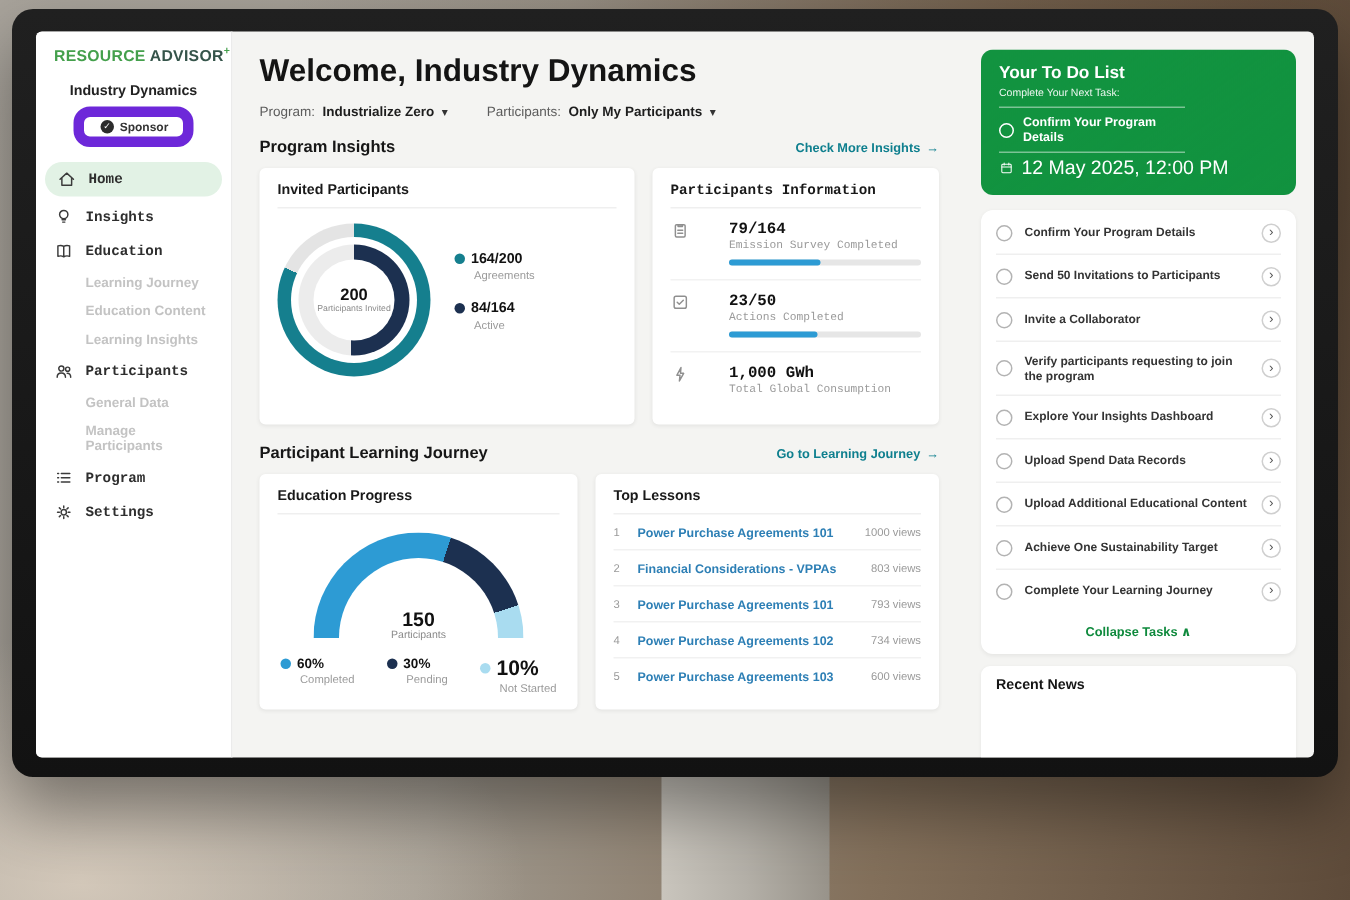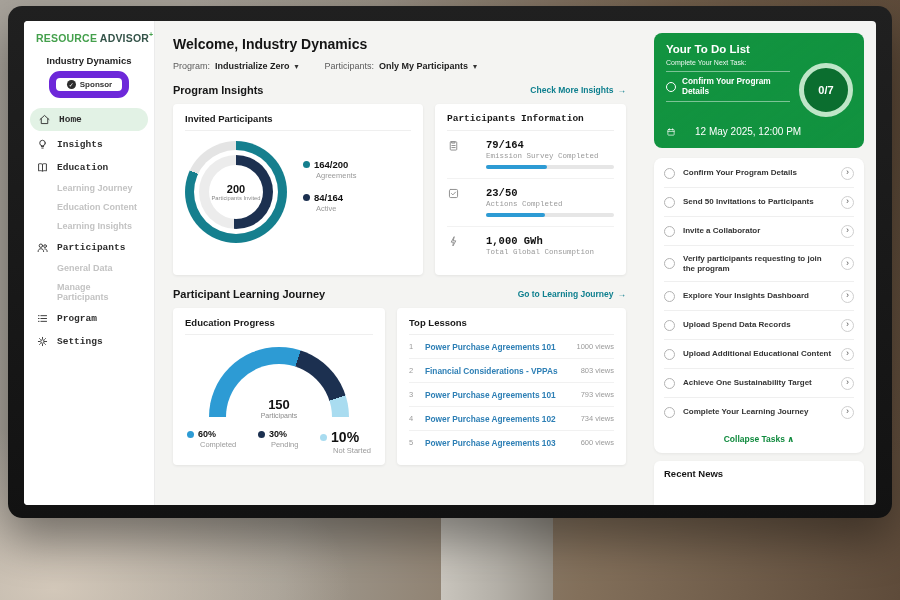--- a/index.html
+++ b/index.html
@@ -32,21 +32,21 @@
   .nav { margin-top:10px; }
   .nav-item { display:flex; align-items:center; gap:8px; padding:5px 12px; font-size:9.5px; font-weight:bold;
     color:#2e2e2e; cursor:pointer;font-family:Liberation Mono, monospace; }
   .nav-item.active { background:#e2f2e5; border-radius:14px; margin:0 6px 2px; padding:5px 8px; }
   .nav-sub { padding:4.5px 12px 4.5px 33px; font-size:9px; color:#c3c3c3; font-weight:bold; cursor:pointer; }
   .icn { width:13px; height:13px; flex:none; }
   .icn path,.icn circle,.icn rect { fill:none; stroke:#3b3b3b; stroke-width:1.2; stroke-linecap:round; stroke-linejoin:round; }
 
   
   .main { flex:1; padding:15px 18px 8px; min-width:0; }
-  .welcome { font-size:14px; font-weight:bold; color:#141414; }
+  .welcome { font-size:21px; font-weight:bold; color:#141414; }
   .filters { display:flex; gap:26px; align-items:center; margin-top:9px; }
   .filter { display:flex; align-items:center; gap:5px; cursor:pointer; }
   .flabel { font-size:9px; color:#5c5c5c; }
   .fvalue { font-size:9px; font-weight:bold; color:#1d1d1d; }
   .chev { font-size:8px; color:#333; }
   .section-head { display:flex; justify-content:space-between; align-items:center; margin-top:13px; }
   .section-title { font-size:11px; font-weight:bold; color:#161616; }
   .section-link { font-size:8.5px; font-weight:bold; color:#0e7f8e; display:flex; gap:4px; align-items:center; cursor:pointer; }
   .cards { display:flex; gap:12px; margin-top:8px; }
   .card { background:#fff; border-radius:4px; box-shadow:0 1px 3px rgba(0,0,0,.07); padding:9px 12px 10px; }
@@ -104,21 +104,21 @@
   
   .rightpanel { width:232px; flex:none; padding:12px 12px 0 10px; display:flex; flex-direction:column; }
   .todo-card { background:linear-gradient(145deg,#15984333,transparent), #11923f; background-color:#11923f;
     border-radius:8px; padding:10px 12px 11px; color:#fff; position:relative; }
   .todo-title { font-size:11.5px; font-weight:bold; }
   .todo-sub { font-size:7px; margin-top:4px; color:rgba(255,255,255,.92); }
   .todo-next { display:flex; align-items:center; gap:6px; margin-top:5px; padding:5px 0;
     border-top:1px solid rgba(255,255,255,.45); border-bottom:1px solid rgba(255,255,255,.45); margin-right:62px; }
   .wcircle { width:10px; height:10px; border:1.3px solid #fff; border-radius:50%; flex:none; cursor:pointer; }
   .todo-next-label { font-size:8.3px; font-weight:bold; line-height:1.15; }
-  .todo-due { display:flex; align-items:center; gap:19px; margin-top:24px; font-size:10px; }
+  .todo-due { display:flex; align-items:center; gap:5px; margin-top:2px; font-size:13px; }
   .cal path,.cal rect { stroke:#fff; stroke-width:1.1; fill:none; }
   .ring { position:absolute; right:11px; top:30px; width:54px; height:54px; border-radius:50%;
     border:5px solid #bfe6c8; background:#0b6e2f; display:grid; place-items:center; }
   .ring span { font-size:11px; font-weight:bold; color:#fff; }
 
   .tasks-card { background:#fff; border-radius:8px; margin-top:10px; padding:1px 10px 2px; box-shadow:0 1px 3px rgba(0,0,0,.06); }
   .task-row { display:flex; align-items:center; gap:8px; padding:7.5px 0; border-bottom:1px solid #efefef; cursor:pointer; }
   .gcircle { width:11px; height:11px; border:1.3px solid #b3b3b3; border-radius:50%; flex:none; cursor:pointer; }
   .task-label { flex:1; font-size:8px; font-weight:bold; color:#343434; line-height:1.25; }
   .task-chev { width:13px; height:13px; border:1px solid #cfcfcf; border-radius:50%; display:grid; place-items:center;
@@ -382,23 +382,20 @@
         <span class="wcircle"></span>
         <span class="todo-next-label">Confirm Your Program Details</span>
       </div>
       <div class="todo-due">
         <svg class="icn cal" viewBox="0 0 16 16" style="width:10px;height:10px">
               <rect x="3" y="4" width="10" height="9" rx="1"></rect>
               <path d="M3 7 H13 M5.5 2.8 V4.8 M10.5 2.8 V4.8"></path>
             </svg>
         <span>12 May 2025, 12:00 PM</span>
       </div>
-      <div class="ring">
-            <span>0/7</span>
-          </div>
     </div>
 
     <div class="tasks-card">
       <div class="task-row">
         <span class="gcircle"></span>
         <span class="task-label">Confirm Your Program Details</span>
         <span class="task-chev">›</span>
       </div>
       <div class="task-row">
         <span class="gcircle"></span>

